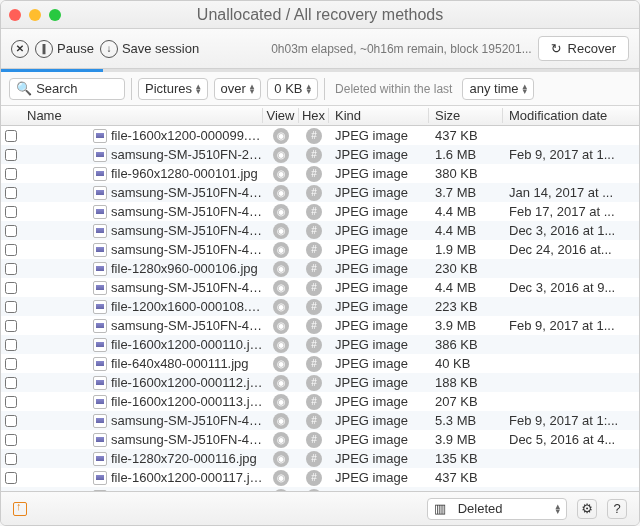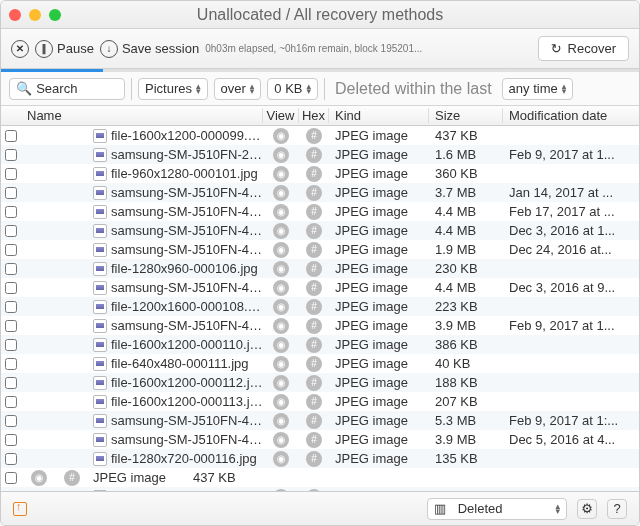--- a/index.html
+++ b/index.html
@@ -7,30 +7,30 @@
 .titlebar{height:28px;background:linear-gradient(#f6f6f6,#ececec);display:flex;align-items:center;padding:0 8px;border-bottom:1px solid #d0d0d0;position:relative}
 .traffic{display:flex;gap:8px}
 .light{width:12px;height:12px;border-radius:50%}
 .red{background:#ff5f57}
 .yellow{background:#ffbd2e}
 .green{background:#28c940}
 .title{position:absolute;left:0;right:0;text-align:center;color:#666;font-size:16px;pointer-events:none}
 .toolbar{height:40px;background:linear-gradient(#fafafa,#f0f0f0);display:flex;align-items:center;padding:0 10px;border-bottom:1px solid #d0d0d0;gap:6px}
 .tb-btn{display:flex;align-items:center;gap:4px;color:#555;font-size:12px;cursor:pointer}
 .circ{width:18px;height:18px;border:1.5px solid #555;border-radius:50%;display:flex;align-items:center;justify-content:center;font-size:10px;font-weight:bold}
-.status{flex:1;text-align:left;color:#777;font-size:10px}
+.status{flex:1;text-align:right;color:#777;font-size:12px}
 .recover{background:#fff;border:1px solid #ccc;border-radius:4px;padding:4px 12px;color:#2b8fe6;display:flex;align-items:center;gap:6px;font-size:13px;cursor:pointer}
 .progress{height:3px;background:#e0e0e0}
 .progress-fill{height:100%;background:#2b8fe6;width:16%}
 .filterbar{height:34px;background:#fafafa;display:flex;align-items:center;padding:0 8px;gap:6px;border-bottom:1px solid #d5d5d5}
 .search{flex:0 0 116px;height:22px;border:1px solid #ccc;border-radius:4px;background:#fff;display:flex;align-items:center;padding:0 6px;gap:4px;color:#aaa;font-size:12px}
 .select{height:22px;background:#fff;border:1px solid #ccc;border-radius:4px;padding:0 6px;display:flex;align-items:center;gap:4px;font-size:12px;cursor:pointer;white-space:nowrap}
 .sel-arrows{font-size:9px;line-height:5px;color:#666}
 .spacer-v{width:1px;background:#ccc;height:22px}
-.fixed-label{color:#888;font-size:16px;padding:0 4px}
+.fixed-label{color:#888;font-size:12px;padding:0 4px}
 .headers{height:20px;background:linear-gradient(#fdfdfd,#f0f0f0);border-bottom:1px solid #ccc;display:flex;align-items:center;font-size:11px;color:#444}
 .h-check{width:20px}
 .h-name{width:242px;padding-left:6px;border-right:1px solid #ddd}
 .h-view{width:36px;text-align:center;border-right:1px solid #ddd}
 .h-hex{width:30px;text-align:center;border-right:1px solid #ddd}
 .h-kind{width:100px;padding-left:6px;border-right:1px solid #ddd}
 .h-size{width:74px;padding-left:6px;border-right:1px solid #ddd}
 .h-date{flex:1;padding-left:6px}
 .filelist{flex:1;overflow:hidden;background:#fff}
 .row{height:19px;display:flex;align-items:center;font-size:12px}
@@ -170,21 +170,21 @@
         <span class="fico"></span>
         <span class="fname">file-960x1280-000101.jpg</span>
       </div>
       <div class="c-view">
         <span class="ibtn">◉</span>
       </div>
       <div class="c-hex">
         <span class="ibtn">#</span>
       </div>
       <div class="c-kind">JPEG image</div>
-      <div class="c-size">360 KB</div>
+      <div class="c-size">380 KB</div>
       <div class="c-date"></div>
     </div>
     <div class="row alt">
       <div class="c-check">
         <input type="checkbox" style="">
       </div>
       <div class="c-name">
         <span class="fico"></span>
         <span class="fname">samsung-SM-J510FN-4128...</span>
       </div>
@@ -446,20 +446,24 @@
       <div class="c-hex">
         <span class="ibtn">#</span>
       </div>
       <div class="c-kind">JPEG image</div>
       <div class="c-size">135 KB</div>
       <div class="c-date"></div>
     </div>
     <div class="row">
       <div class="c-check">
         <input type="checkbox" style="">
+      </div>
+      <div class="c-name">
+        <span class="fico"></span>
+        <span class="fname">file-1600x1200-000117.jpg</span>
       </div>
       <div class="c-view">
         <span class="ibtn">◉</span>
       </div>
       <div class="c-hex">
         <span class="ibtn">#</span>
       </div>
       <div class="c-kind">JPEG image</div>
       <div class="c-size">437 KB</div>
       <div class="c-date"></div>

